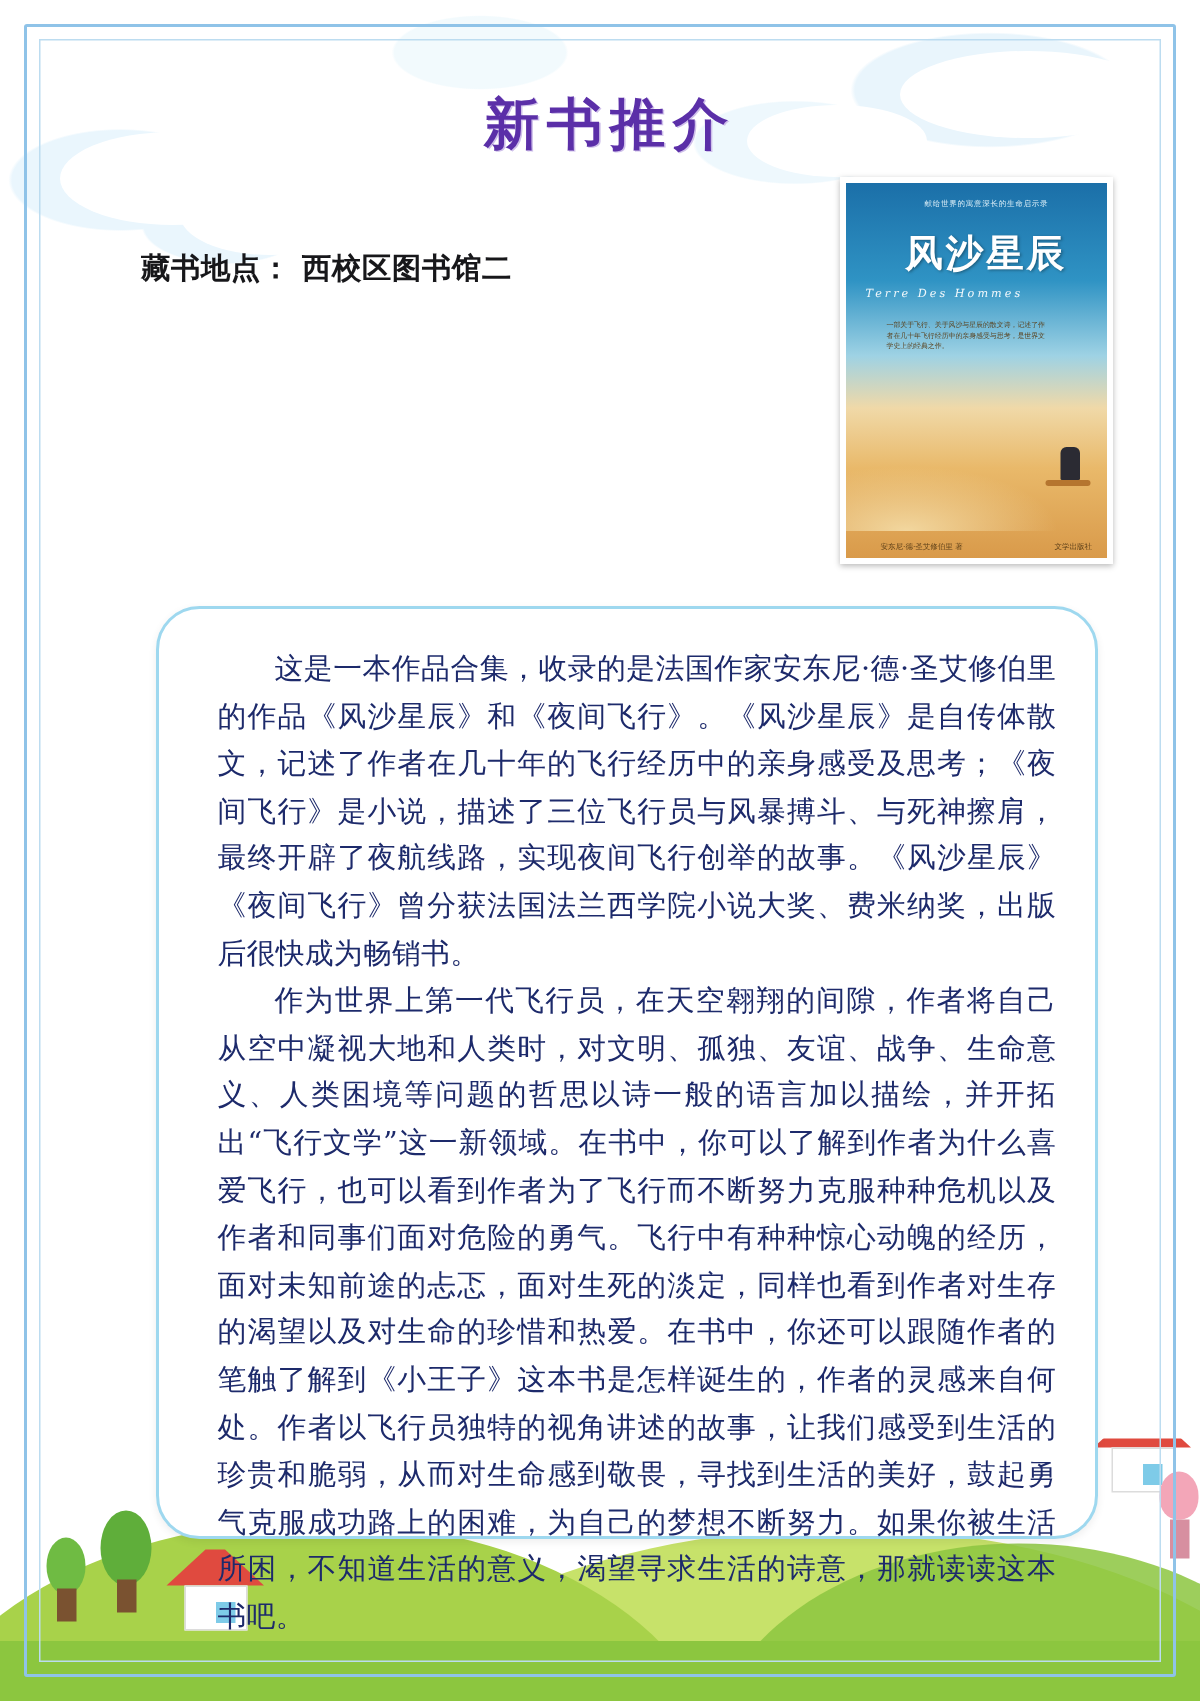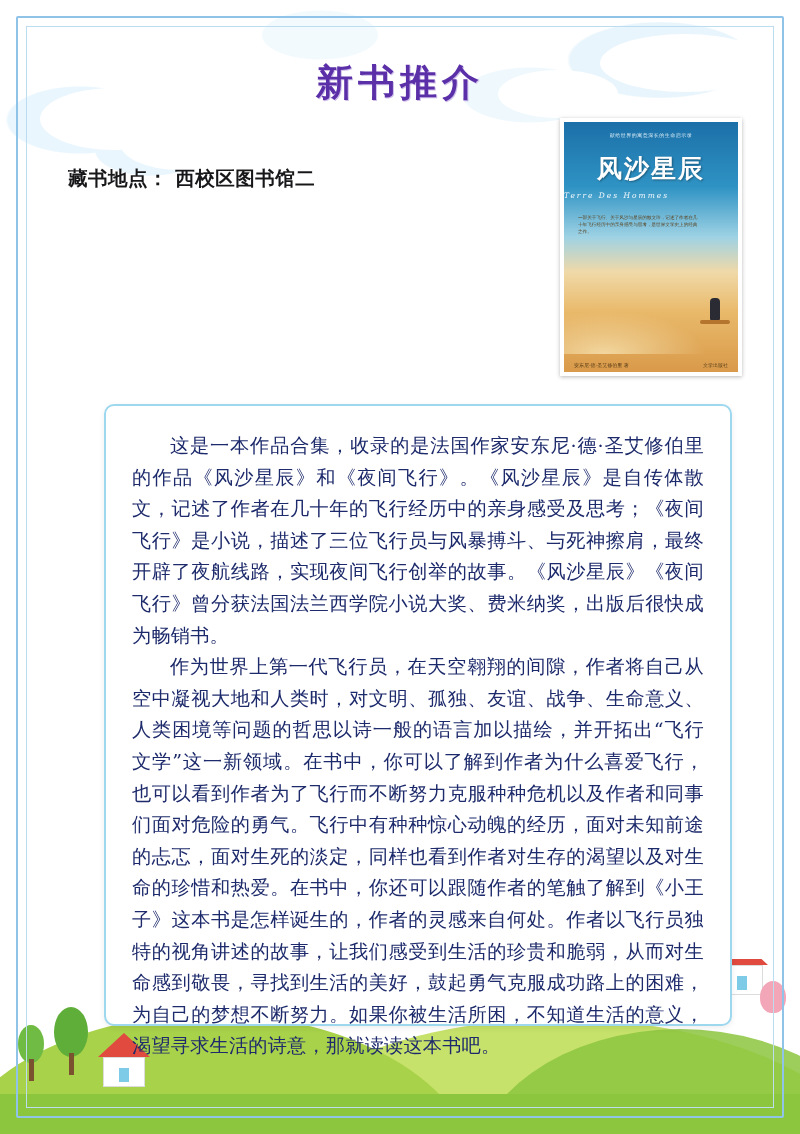--- a/index.html
+++ b/index.html
@@ -1,15 +1,15 @@
 <!DOCTYPE html>
 <html><head>
 <meta charset="utf-8">
 <style>
-  * { box-sizing: border-box; }
+  * { box-sizing: border-box; padding-left: 13px; }
   html, body {
     margin: 0; padding: 0;
     width: 800px; height: 1134px;
     font-family: "Liberation Sans", sans-serif;
     background: #ffffff;
   }
   #page {
     position: relative;
     width: 800px; height: 1134px;
     overflow: hidden;
@@ -163,21 +163,21 @@
     display: flex; justify-content: space-between; padding: 0 10px;
     font-size: 5px; color: #5c3f18; font-family: "DejaVu Serif", serif;
   }
 
   
   .card {
     position: absolute; left: 104px; top: 404px;
     width: 628px; height: 622px;
     background: #ffffff;
     border: 2px solid #9ed8ef;
-    border-radius: 10px;
+    border-radius: 29px;
     box-shadow: 0 2px 6px rgba(0,0,0,.07);
     padding: 24px 26px 18px 26px;
   }
   .card p {
     margin: 0;
     font-family: "DejaVu Serif", serif;
     font-size: 19.2px;
     line-height: 31.6px;
     color: #1d2a6b;
     text-indent: 38px;

